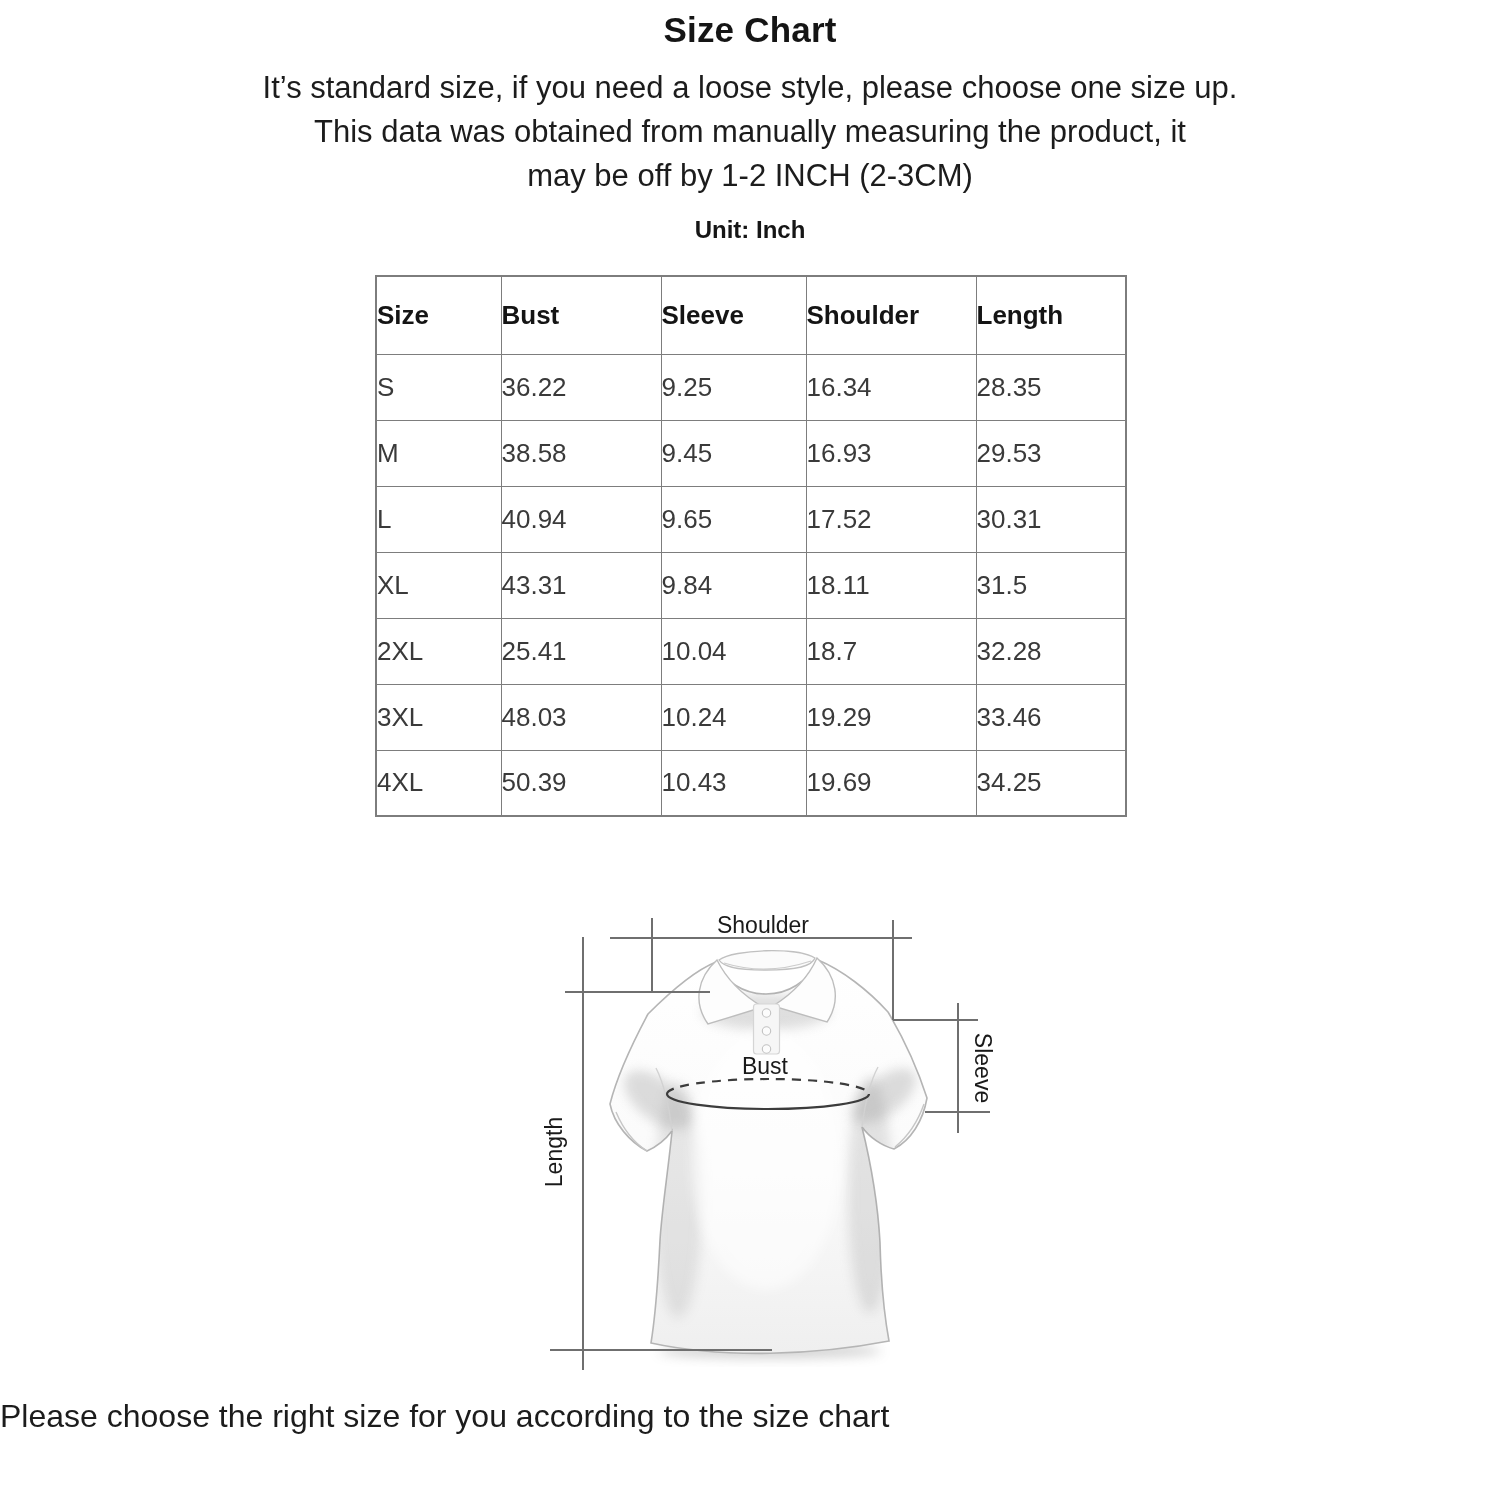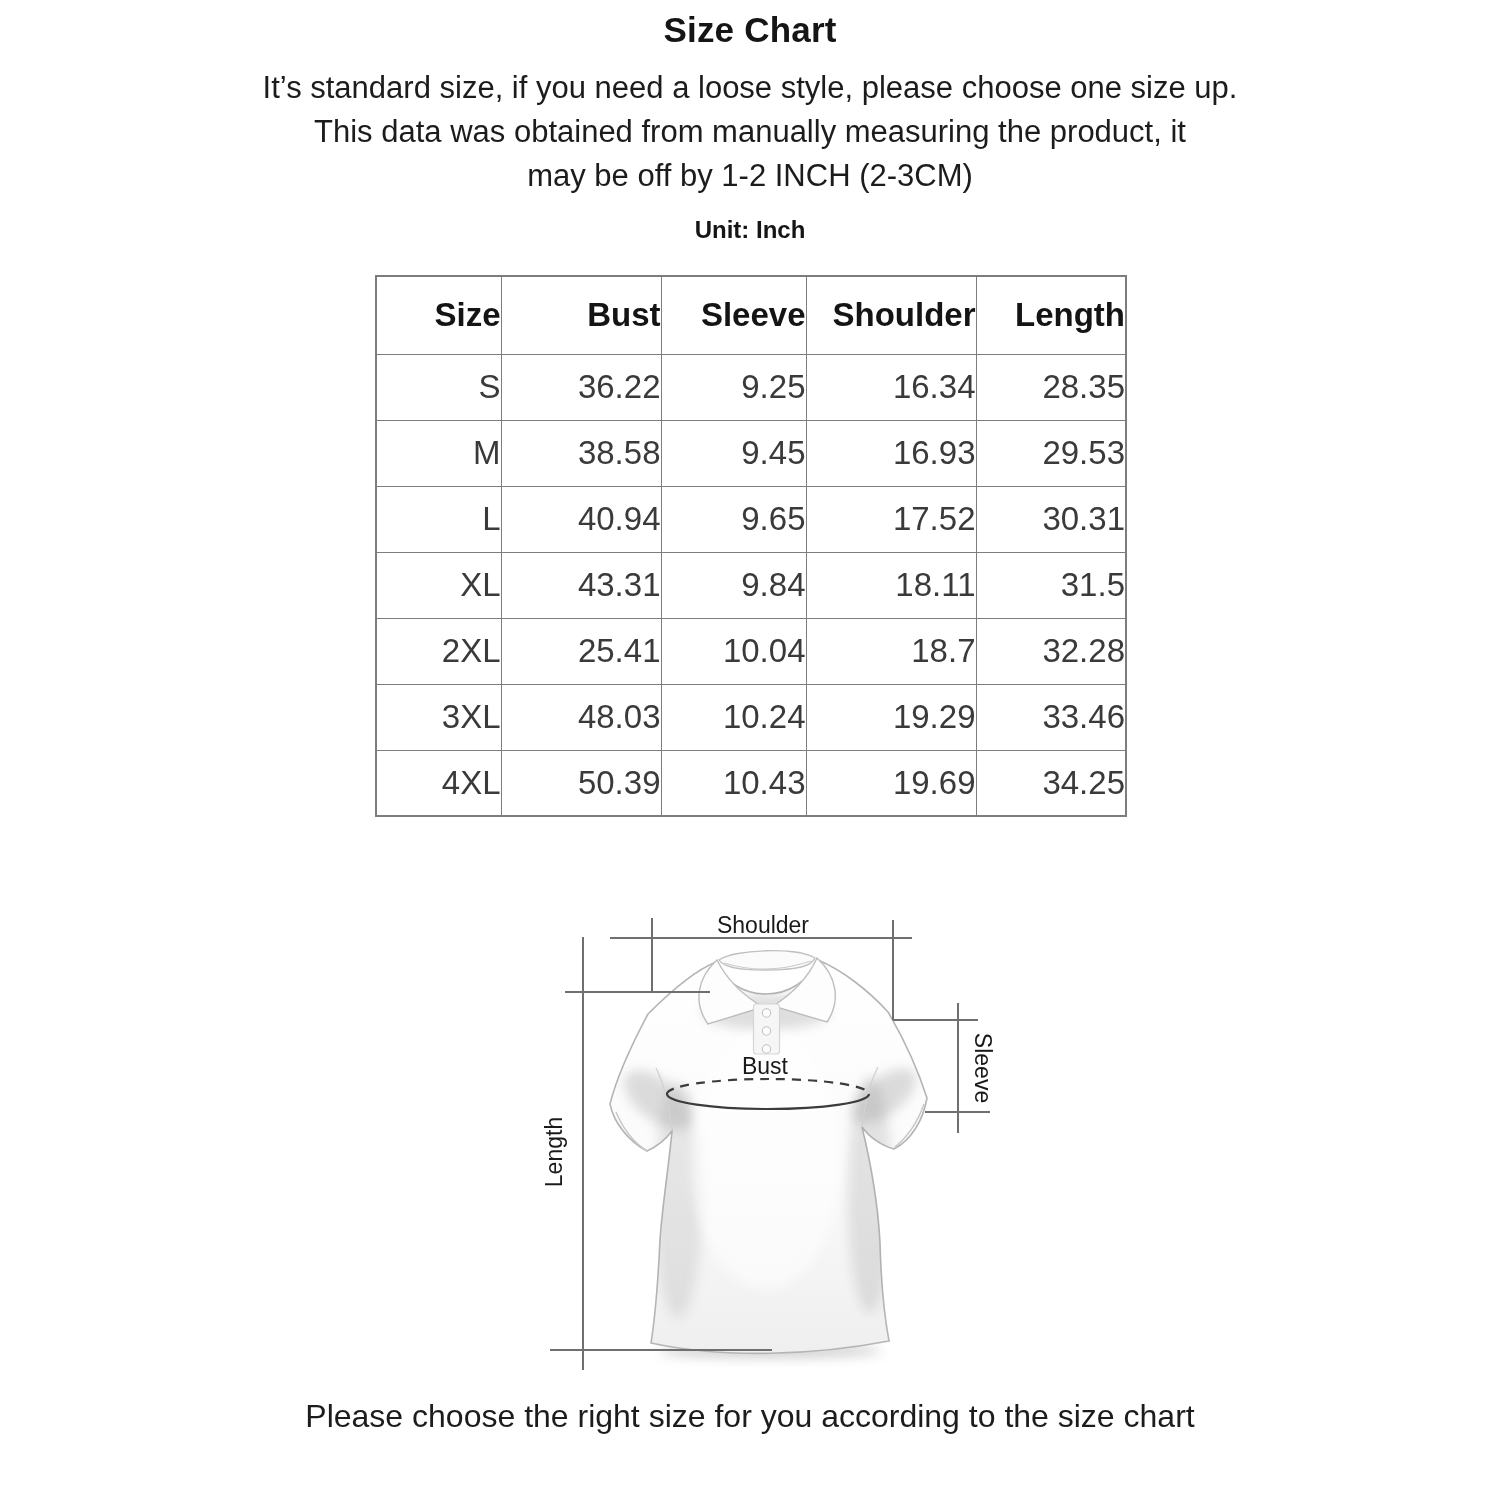--- a/index.html
+++ b/index.html
@@ -48,23 +48,23 @@
   }
   table.size-table {
     width: 750px;
     border-collapse: collapse;
     table-layout: fixed;
     background: #ffffff;
     border: 2px solid #7d7d7d;
   }
   table.size-table th, table.size-table td {
     border: 1.6px solid #7d7d7d;
-    text-align: right;
+    text-align: left;
     vertical-align: middle;
-    font-size: 33px;
+    font-size: 26px;
     overflow: hidden;
     white-space: nowrap;
     margin-left: 40px;
   }
   table.size-table th {
     height: 78px;
     font-weight: 700;
     color: #141414;
   }
   table.size-table td {
@@ -74,21 +74,21 @@
   }
   .diagram-wrap {
     position: absolute;
     top: 900px; left: 520px;
     width: 500px; height: 485px;
   }
   .footer-note {
     position: absolute;
     top: 1393px; left: 0;
     width: 100%;
-    text-align: center;
+    text-align: left;
     font-size: 32px;
     line-height: 47px;
     color: #1c1c1c;
   }
   .measure-text {
     font-family: "Liberation Sans", sans-serif;
     font-size: 23px;
     fill: #1a1a1a;
   }
 </style>

